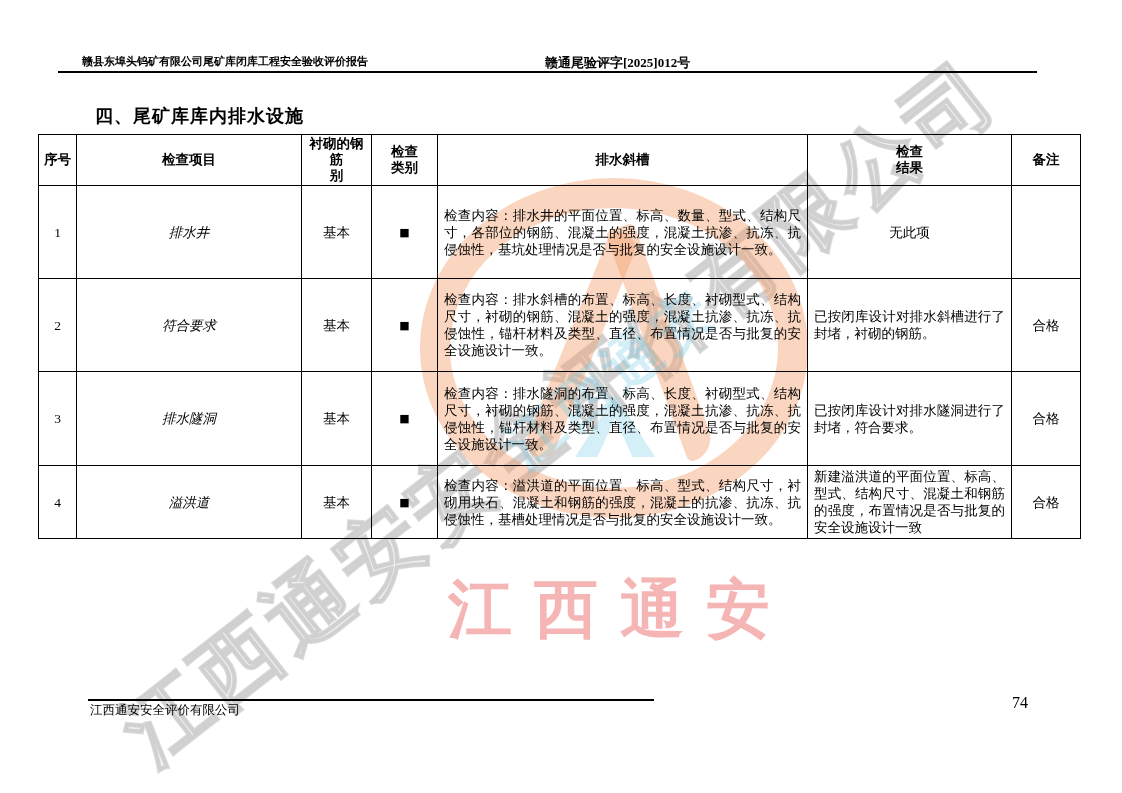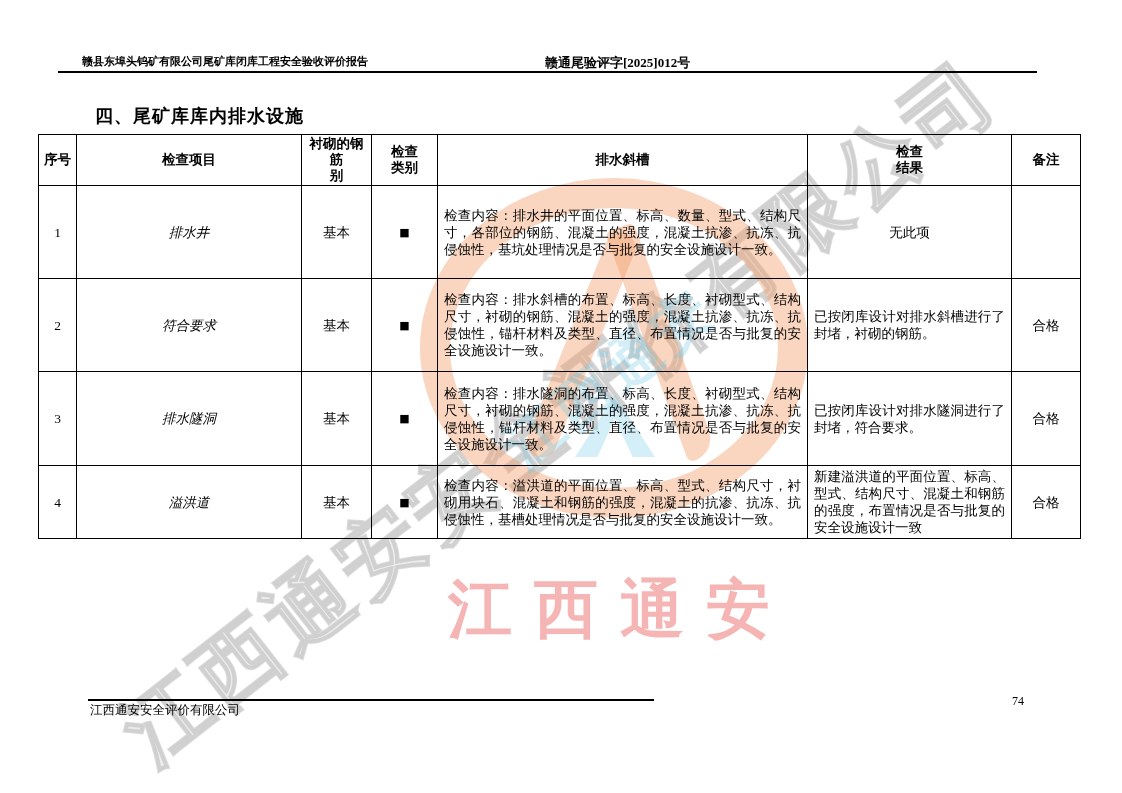--- a/index.html
+++ b/index.html
@@ -50,21 +50,21 @@
   table.insp th,table.insp td{border:1px solid #000;padding:2px 6px;vertical-align:middle;overflow:hidden;}
   table.insp th{font-weight:bold;text-align:center;white-space:pre-line;padding:1px 2px;line-height:16px;}
   tr.hrow{height:38px;} tr.r1{height:93px;} tr.r2{height:93px;} tr.r3{height:94px;} tr.r4{height:68px;}
   td.c{text-align:center;}
   td.item{text-align:center;padding-left:8px;font-style:italic;}
   td.content-cell{text-align:justify;text-justify:inter-ideograph;padding:3px 7px;}
   td.result-left{text-align:justify;text-justify:inter-ideograph;padding:3px 6px;}
   .sq{font-size:11px;font-family:"DejaVu Sans",sans-serif;}
   .ftr-rule{position:absolute;left:88px;top:699px;width:566px;height:2px;background:#000;}
   .ftr-company{position:absolute;left:90px;top:702px;font-size:12.5px;}
-  .page-num{position:absolute;left:1012px;top:694px;font-size:12px;}
+  .page-num{position:absolute;left:1012px;top:694px;font-size:16px;}
 </style>
 </head>
 <body>
 
 <div class="page">
 
   <div class="wm-layer">
     <div class="wm-diagonal">江西通安安全评价有限公司</div>
     <div class="wm-ring"></div>
     <div class="wm-lega"></div>

